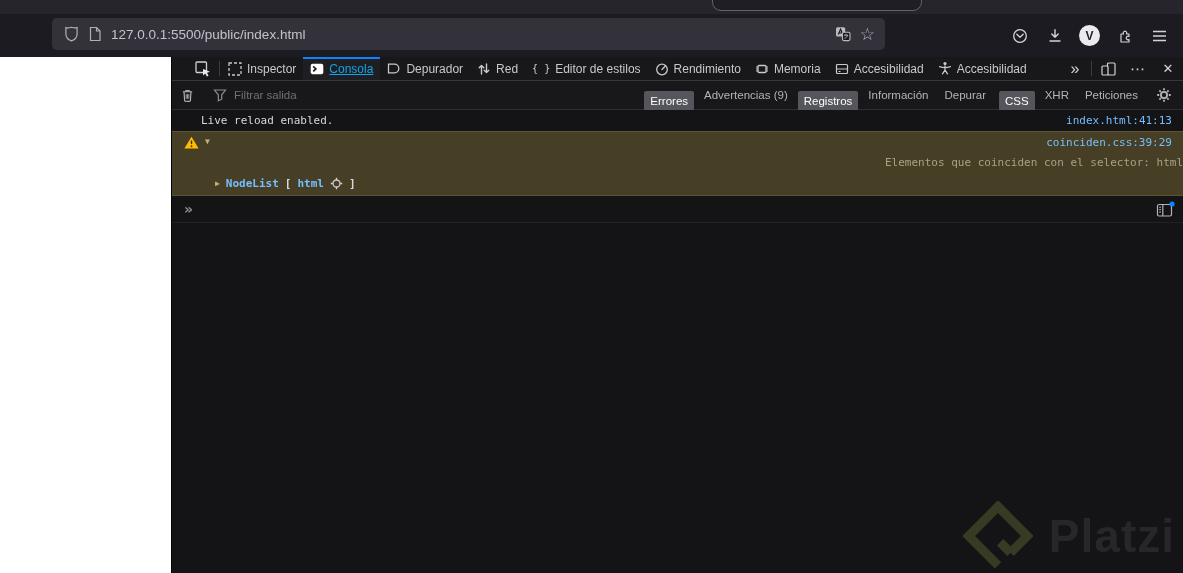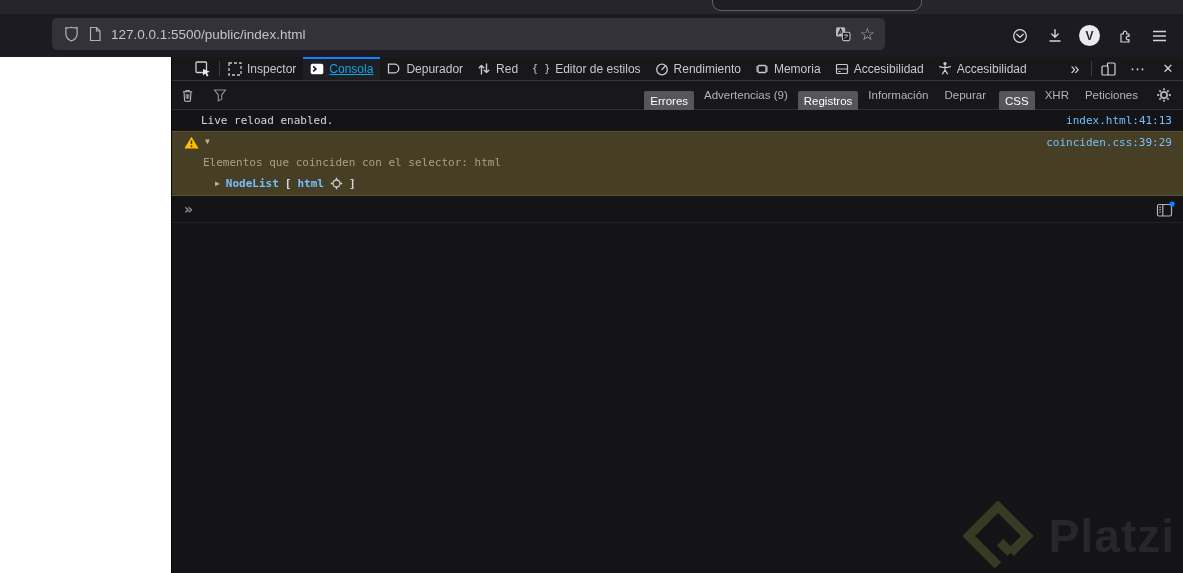--- a/index.html
+++ b/index.html
@@ -56,21 +56,21 @@
   .dt-console { flex:1; display:flex; flex-direction:column; background:#141416;
                 font-family:"DejaVu Sans Mono", monospace; font-size:11px; }
   .crow { display:flex; align-items:center; }
   .row-log { height:21px; padding:0 11px 0 29px; color:#d7d7db; }
   .src { margin-left:auto; color:var(--link,#75bfff); flex:none; }
   .warnblock { background:var(--warnbg,#473f25); border-top:1px solid var(--warnborder,#5c5334);
                border-bottom:1px solid var(--warnborder,#5c5334); }
   .row-warn { height:20px; padding:0 11px 0 12px; color:var(--warntext,#f2dfa0); gap:6px; }
   .warn-msg { white-space:pre; overflow:hidden; }
   .twisty { font-size:8px; color:#bfb27a; line-height:1; flex:none; }
-  .row-warn-detail { height:20px; padding-left:31px; color:#a9a186; }
+  .row-warn-detail { height:20px; padding-left:31px; color:#a9a186;justify-content:flex-end; }
   .row-result { height:23px; padding-left:43px; gap:6px; font-weight:bold; }
   .tok-blue { color:var(--link,#75bfff); }
   .tok-gray { color:#d7d7db; }
   .row-input { height:27px; padding:0 8px 0 12px; border-bottom:1px solid #222226; }
   .prompt { color:#8c8c91; font-size:14px; font-weight:bold; font-family:"DejaVu Sans", sans-serif; }
   .console-rest { flex:1; position:relative; }
 
   
   .watermark { position:absolute; right:8px; bottom:2px; display:flex; align-items:center; gap:16px; opacity:.95; }
   .wm-text { font-size:46px; font-weight:600; color:#28282d; letter-spacing:1px;
@@ -245,20 +245,21 @@
             <path d="M3 4h10M6.3 4V2.7h3.4V4" fill="none" stroke="#b4b4b8" stroke-width="1.2"></path>
             <path d="M4.3 4.3l.6 9a1 1 0 0 0 1 .9h4.2a1 1 0 0 0 1-.9l.6-9" fill="none" stroke="#b4b4b8" stroke-width="1.2"></path>
             <path d="M6.6 6.5v5M8 6.5v5M9.4 6.5v5" stroke="#b4b4b8" stroke-width=".9"></path>
           </svg>
       </div>
       <div class="vsep"></div>
       <div class="filter-input-wrap">
         <svg width="14" height="14" viewBox="0 0 14 14">
             <path d="M1.5 2h11L8.7 6.8v4.4l-3.4 1.6V6.8z" fill="none" stroke="#8b8b90" stroke-width="1.2"></path>
           </svg>
+        <input class="filter-input" type="text" placeholder="Filtrar salida" style="">
       </div>
       <button class="chip active">Errores</button>
       <button class="chip">Advertencias (9)</button>
       <button class="chip active">Registros</button>
       <button class="chip">Información</button>
       <button class="chip">Depurar</button>
       <div class="vsep"></div>
       <button class="chip active">CSS</button>
       <button class="chip">XHR</button>
       <button class="chip">Peticiones</button>

